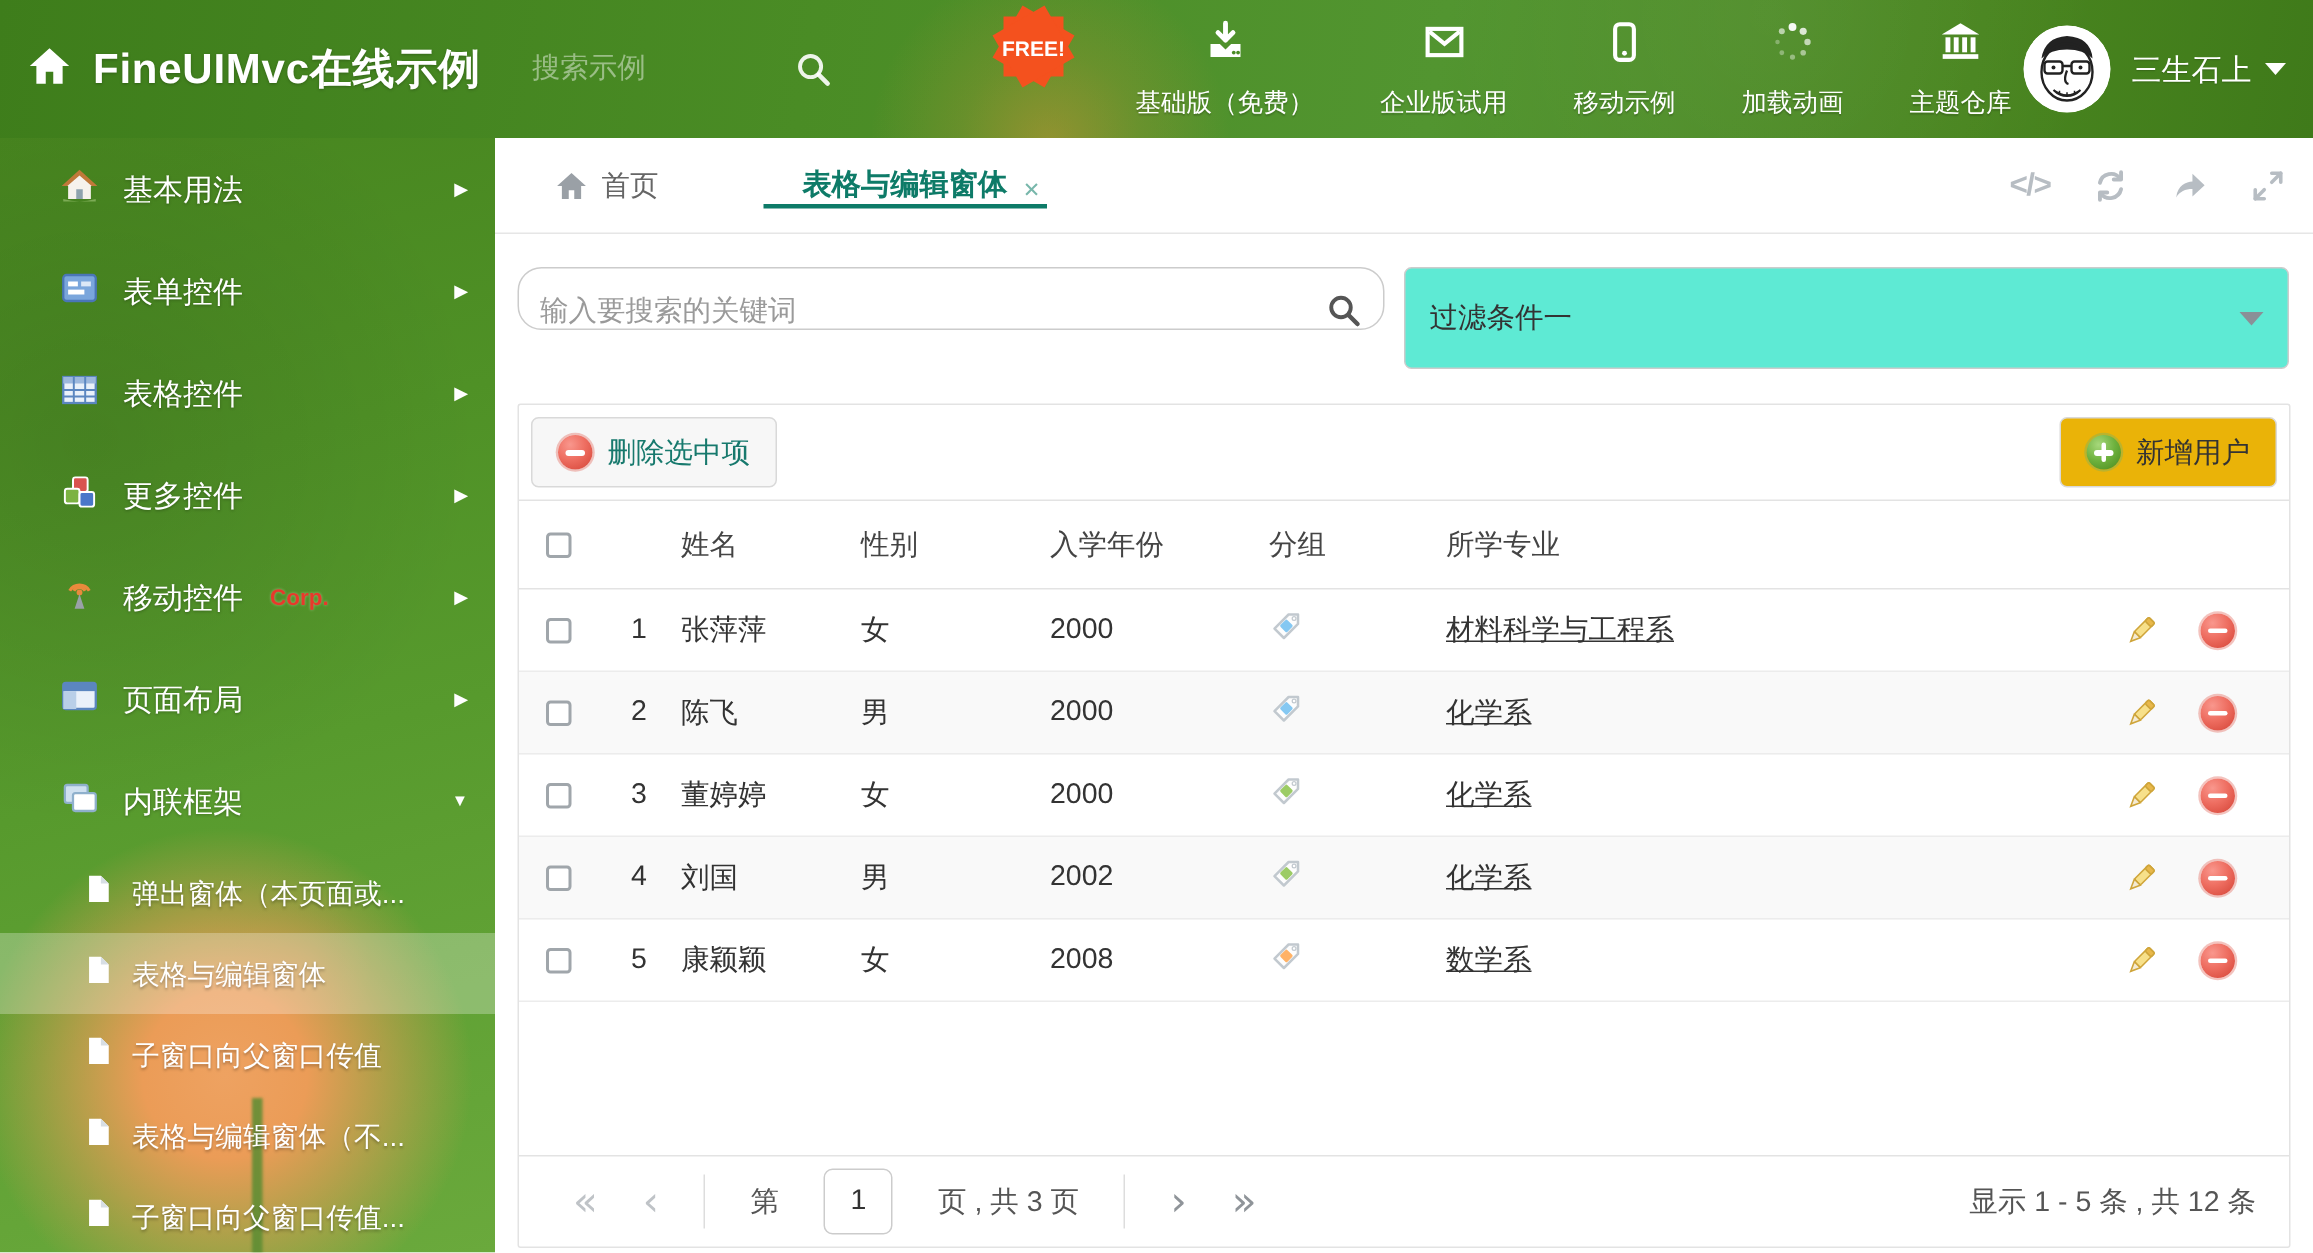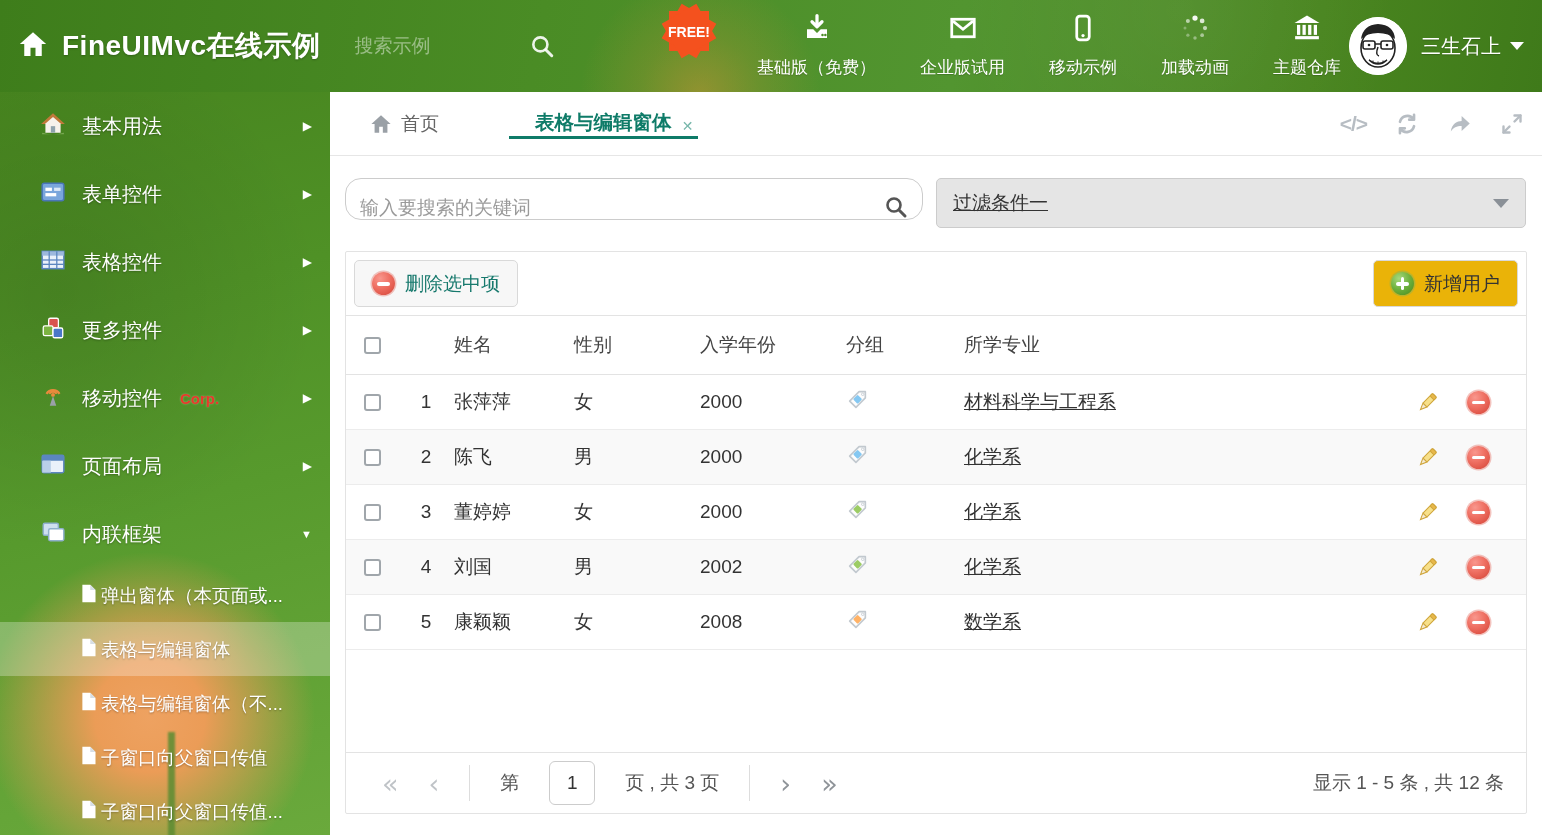--- a/index.html
+++ b/index.html
@@ -46,21 +46,21 @@
       radial-gradient(circle at 200px 555px, rgba(130,150,60,.8) 0, rgba(130,150,60,.35) 22px, transparent 48px),
       radial-gradient(circle at 60px 200px, rgba(0,0,0,.10) 0, transparent 260px),
       linear-gradient(165deg,#47851f 0%,#4f9126 30%,#579a2d 55%,#60a134 75%,#6aa93c 100%);
     overflow:hidden;
   }
   .stem { position:absolute; left:168px; top:640px; width:7px; height:200px; background:rgba(90,140,50,.85); filter:blur(1px); }
   .menu-item { position:relative; height:68px; display:flex; align-items:center; gap:16px; padding:0 18px 0 40px; cursor:pointer; }
   .menu-item .mi-label { color:#fff; font-size:20px; text-shadow:0 1px 2px rgba(0,0,0,.3); white-space:nowrap; }
   .mi-badge { color:#e8392b; font-size:15px; font-weight:bold; margin-left:2px; text-shadow:0 0 2px rgba(255,255,255,.4); }
   .mi-arrow { position:absolute; right:18px; color:#fff; font-size:12px; }
-  .submenu-item { position:relative; height:54px; display:flex; align-items:center; gap:2px; padding:0 18px 0 78px; cursor:pointer; }
+  .submenu-item { position:relative; height:54px; display:flex; align-items:center; gap:12px; padding:0 18px 0 55px; cursor:pointer; }
   .submenu-item .mi-label { color:#fff; font-size:18.5px; text-shadow:0 1px 2px rgba(0,0,0,.3); white-space:nowrap; overflow:hidden; }
   .submenu-item.selected { background:rgba(255,255,255,.28); }
 
   
   .main { position:absolute; left:330px; top:92px; width:1212px; height:743px; background:#fff; }
 
   .tabbar { position:relative; height:64px; border-bottom:1px solid #e6e6e6; display:flex; align-items:center; padding-left:30px; }
   .tab-home { display:flex; align-items:center; gap:9px; padding:0 10px; cursor:pointer; }
   .tab-home span { color:#666; font-size:19px; }
   .tab-active { position:relative; margin-left:60px; display:flex; align-items:center; padding:0 26px; border-bottom:3px solid #0e7b68; cursor:pointer; }
@@ -69,21 +69,21 @@
   .tab-tools { position:absolute; right:18px; top:0; height:64px; display:flex; align-items:center; gap:27px; }
   .tool-icon { cursor:pointer; display:flex; align-items:center; }
   .code-glyph { color:#b7bdc3; font-size:21px; font-weight:bold; letter-spacing:-1px; font-family:"Liberation Sans","DejaVu Sans",sans-serif; }
 
   .content { padding:22px 15px 0 15px; }
   .filter-row { display:flex; gap:13px; }
   .search-box { position:relative; width:578px; height:42px; border:1px solid #ccc; border-radius:16px; background:#fff; display:flex; align-items:flex-end; }
   .search-box input { flex:1; border:none; outline:none; background:transparent; font-size:19px; padding:0 14px; color:#333; font-family:inherit; }
   .search-box input::placeholder { color:#9a9a9a; }
   .search-box .sicon { margin-right:14px; cursor:pointer; display:flex; }
-  .dropdown { position:relative; width:590px; height:50px; border:1px solid #ccc; border-radius:5px; background:#e5e5e5; display:flex; align-items:center; padding:0 16px; cursor:pointer;text-decoration:underline; }
+  .dropdown { position:relative; width:590px; height:68px; border:1px solid #ccc; border-radius:5px; background:#5eead4; display:flex; align-items:center; padding:0 16px; cursor:pointer; }
   .dropdown .dd-value { font-size:19px; color:#333; flex:1; }
   .caret-down-gray { width:0; height:0; border-left:8px solid transparent; border-right:8px solid transparent; border-top:9px solid #8a9097; }
 
   
   .grid-panel { margin-top:23px; border:1px solid #e3e3e3; border-radius:2px; height:563px; display:flex; flex-direction:column; }
   .grid-toolbar { display:flex; justify-content:space-between; align-items:center; padding:8px 8px;font-family:Liberation Serif, serif; }
   .btn { display:flex; align-items:center; gap:10px; height:47px; padding:0 17px; border:1px solid #d9d9d9; border-radius:5px; cursor:pointer; font-size:19px; }
   .btn-delete { background:#f7f7f7; color:#17796d; }
   .btn-add { background:#eab308; color:#333; }
 
@@ -325,28 +325,28 @@
             <path d="M5 2 H14 L20 8 V22 H5 Z" fill="#fff"></path>
             <path d="M14 2 L14 8 H20 Z" fill="#d7dee4"></path>
           </svg></span>
       <span class="mi-label">表格与编辑窗体</span>
     </div>
     <div class="submenu-item">
       <span><svg width="21" height="21" viewBox="0 0 24 24">
             <path d="M5 2 H14 L20 8 V22 H5 Z" fill="#fff"></path>
             <path d="M14 2 L14 8 H20 Z" fill="#d7dee4"></path>
           </svg></span>
-      <span class="mi-label">表格与编辑窗体（不...</span>
+      <span class="mi-label">子窗口向父窗口传值</span>
     </div>
     <div class="submenu-item">
       <span><svg width="21" height="21" viewBox="0 0 24 24">
             <path d="M5 2 H14 L20 8 V22 H5 Z" fill="#fff"></path>
             <path d="M14 2 L14 8 H20 Z" fill="#d7dee4"></path>
           </svg></span>
-      <span class="mi-label">子窗口向父窗口传值</span>
+      <span class="mi-label">表格与编辑窗体（不...</span>
     </div>
     <div class="submenu-item">
       <span><svg width="21" height="21" viewBox="0 0 24 24">
             <path d="M5 2 H14 L20 8 V22 H5 Z" fill="#fff"></path>
             <path d="M14 2 L14 8 H20 Z" fill="#d7dee4"></path>
           </svg></span>
       <span class="mi-label">子窗口向父窗口传值...</span>
     </div>
   </div>
 

